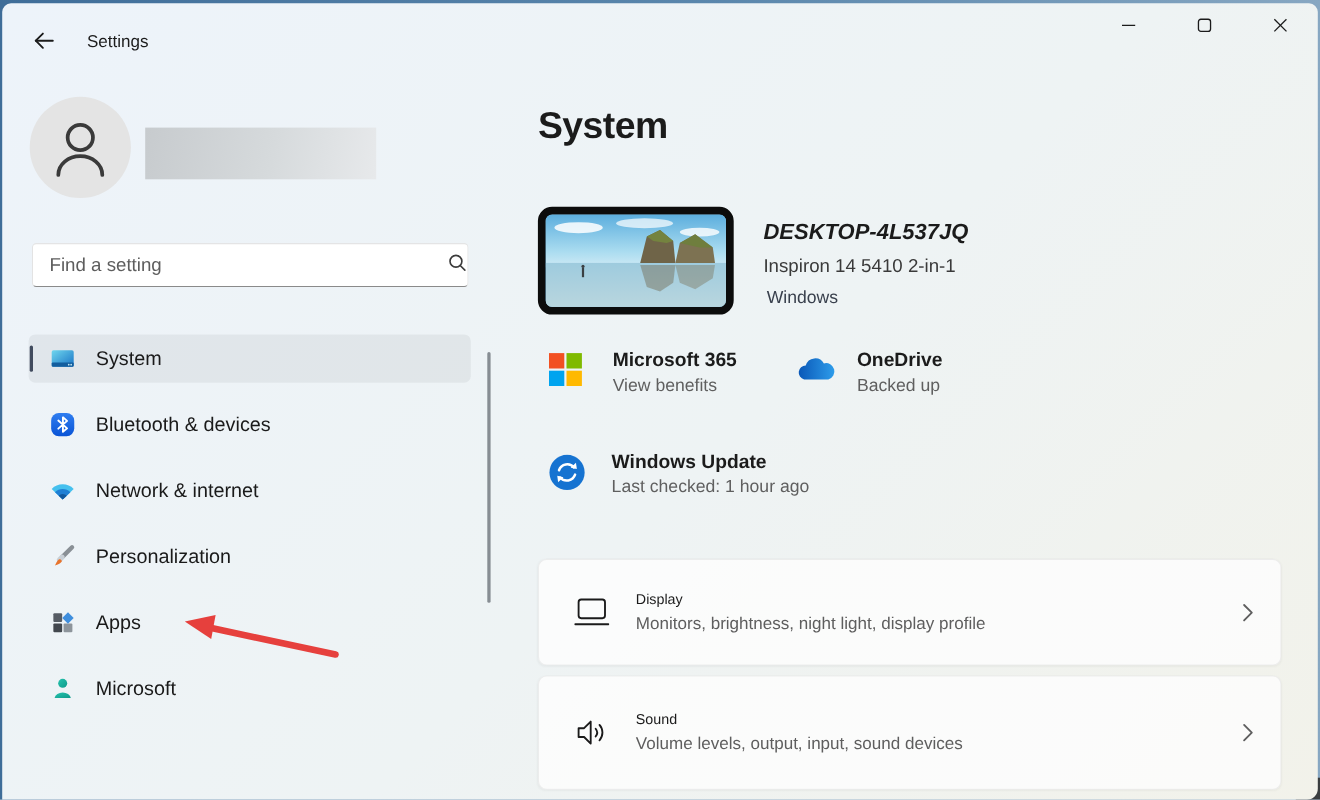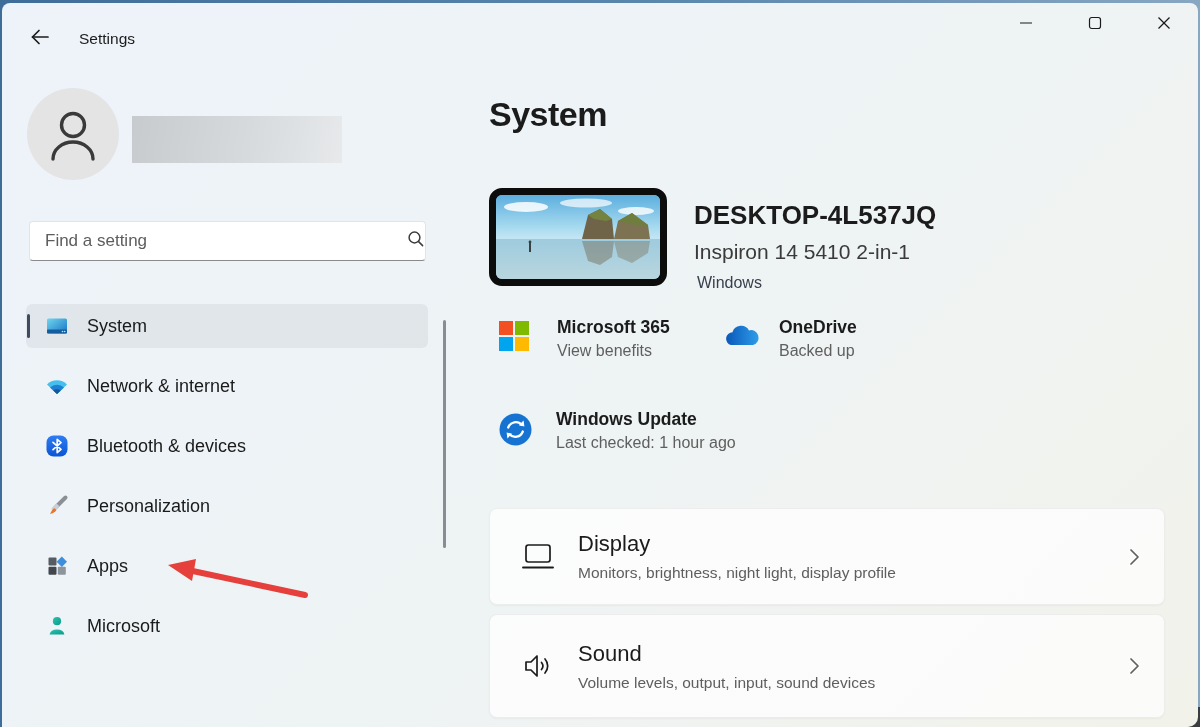--- a/index.html
+++ b/index.html
@@ -73,22 +73,22 @@
   
   .main { position:absolute; left:487px; top:64px; right:0; bottom:0; }
   .page-title { position:absolute; left:0; top:28px; font-size:34px; font-weight:700; color:#1b1b1b; letter-spacing:-0.5px; }
   .device-row { position:absolute; left:0; top:121px; height:98px; width:676px; }
   .device-thumb {
     position:absolute; left:0; top:0; width:178px; height:98px;
     border:7px solid #0c0c0c; border-radius:13px; overflow:hidden; background:#7ec3ea;
   }
   .device-thumb svg { display:block; }
   .device-info { position:absolute; left:205px; top:0; }
-  .device-name { font-size:26px; font-weight:700; margin-top:12px; color:#1b1b1b; }
-  .device-model { font-size:21px; color:#3a3a3a; margin-top:9px; }
+  .device-name { font-size:20px; font-weight:700; margin-top:12px; color:#1b1b1b;font-style:italic; }
+  .device-model { font-size:17px; color:#3a3a3a; margin-top:9px; }
   .device-rename { font-size:16px; color:#39404d; margin-top:10px; margin-left:3px; cursor:pointer; display:inline-block; }
   .promo-row { position:absolute; left:10px; top:250px; width:660px; }
   .promo {
     position:absolute; top:0; display:flex; align-items:flex-start; cursor:pointer;
   }
   .promo-ms { left:0; } .promo-od { left:222px; }
   .promo-icon { width:34px; height:34px; margin-top:4px; }
   .promo-text { margin-left:24px; }
   .promo-title { font-size:17.5px; font-weight:700; color:#1b1b1b; }
   .promo-sub { font-size:16px; color:#5f5f5f; margin-top:4px; }
@@ -98,21 +98,21 @@
   .card {
     position:relative; width:676px; background:rgba(253,253,253,0.85);
     border:1px solid rgba(0,0,0,0.06); border-radius:8px;
     display:flex; align-items:center; padding:0 24px 0 32px; margin-bottom:9px;
     box-shadow:0 1px 2px rgba(0,0,0,0.04); cursor:pointer;
   }
   .card-1 { height:97px; }
   .card-2 { height:104px; }
   .card-icon { width:32px; height:30px; flex:0 0 32px; }
   .card-text { margin-left:24px; }
-  .card-title { font-size:22px; color:#1b1b1b; }
+  .card-title { font-size:13px; color:#1b1b1b; }
   .card-sub { font-size:15.5px; color:#5e5e5e; margin-top:7px; }
   .card-chevron { margin-left:auto; width:12px; height:18px; }
   
   .annotation-arrow { position:absolute; left:0; top:0; width:100%; height:100%; pointer-events:none; }
 </style>
 </head>
 <body>
 
 <div class="desktop-corner"></div>
 
@@ -195,43 +195,43 @@
               <circle cx="19.7" cy="17.5" r="0.8" fill="#bfe6f2"></circle>
           </svg>
         </span>
         <span class="nav-label">System</span>
       </div>
 
       <div class="nav-item">
 
         <span class="nav-icon">
           <svg width="24" height="24" viewBox="0 0 24 24">
-            <path d="M2 10.5 a14 14 0 0 1 20 0 L12 20 Z" fill="#45c0ee"></path>
-            <path d="M5 13.5 a10 10 0 0 1 14 0 L12 20 Z" fill="#1f7fd4"></path>
-            <path d="M8.3 16.6 a5.4 5.4 0 0 1 7.4 0 L12 20 Z" fill="#11589e"></path>
-          </svg>
-        </span>
-        <span class="nav-label">Network &amp; internet</span>
-      </div>
-
-      <div class="nav-item">
-
-        <span class="nav-icon">
-          <svg width="24" height="24" viewBox="0 0 24 24">
             <defs>
                 <linearGradient id="btg" x1="0" y1="0" x2="0" y2="1">
                   <stop offset="0" stop-color="#2f7df0"></stop>
                   <stop offset="1" stop-color="#0a54d6"></stop>
                 </linearGradient>
               </defs>
             <rect x="1.5" y="1.5" width="21" height="21" rx="7" fill="url(#btg)"></rect>
             <path d="M8 8.3 L16 15.4 L12.2 18.6 L12.2 5.4 L16 8.6 L8 15.7" fill="none" stroke="#ffffff" stroke-width="1.7" stroke-linejoin="round" stroke-linecap="round"></path>
           </svg>
         </span>
         <span class="nav-label">Bluetooth &amp; devices</span>
+      </div>
+
+      <div class="nav-item">
+
+        <span class="nav-icon">
+          <svg width="24" height="24" viewBox="0 0 24 24">
+            <path d="M2 10.5 a14 14 0 0 1 20 0 L12 20 Z" fill="#45c0ee"></path>
+            <path d="M5 13.5 a10 10 0 0 1 14 0 L12 20 Z" fill="#1f7fd4"></path>
+            <path d="M8.3 16.6 a5.4 5.4 0 0 1 7.4 0 L12 20 Z" fill="#11589e"></path>
+          </svg>
+        </span>
+        <span class="nav-label">Network &amp; internet</span>
       </div>
 
       <div class="nav-item">
 
         <span class="nav-icon">
           <svg width="24" height="24" viewBox="0 0 24 24">
             <path d="M20.5 3.5 L11.5 12.5" stroke="#8a9096" stroke-width="4" stroke-linecap="round"></path>
             <path d="M11.5 12.5 L9 15" stroke="#c8cfd6" stroke-width="4.6" stroke-linecap="round"></path>
             <path d="M9.6 14.2 C8 14.6 6.6 16.4 5 20 C8.8 19 10.6 17.6 11.4 16 Z" fill="#e8742d"></path>
           </svg>

